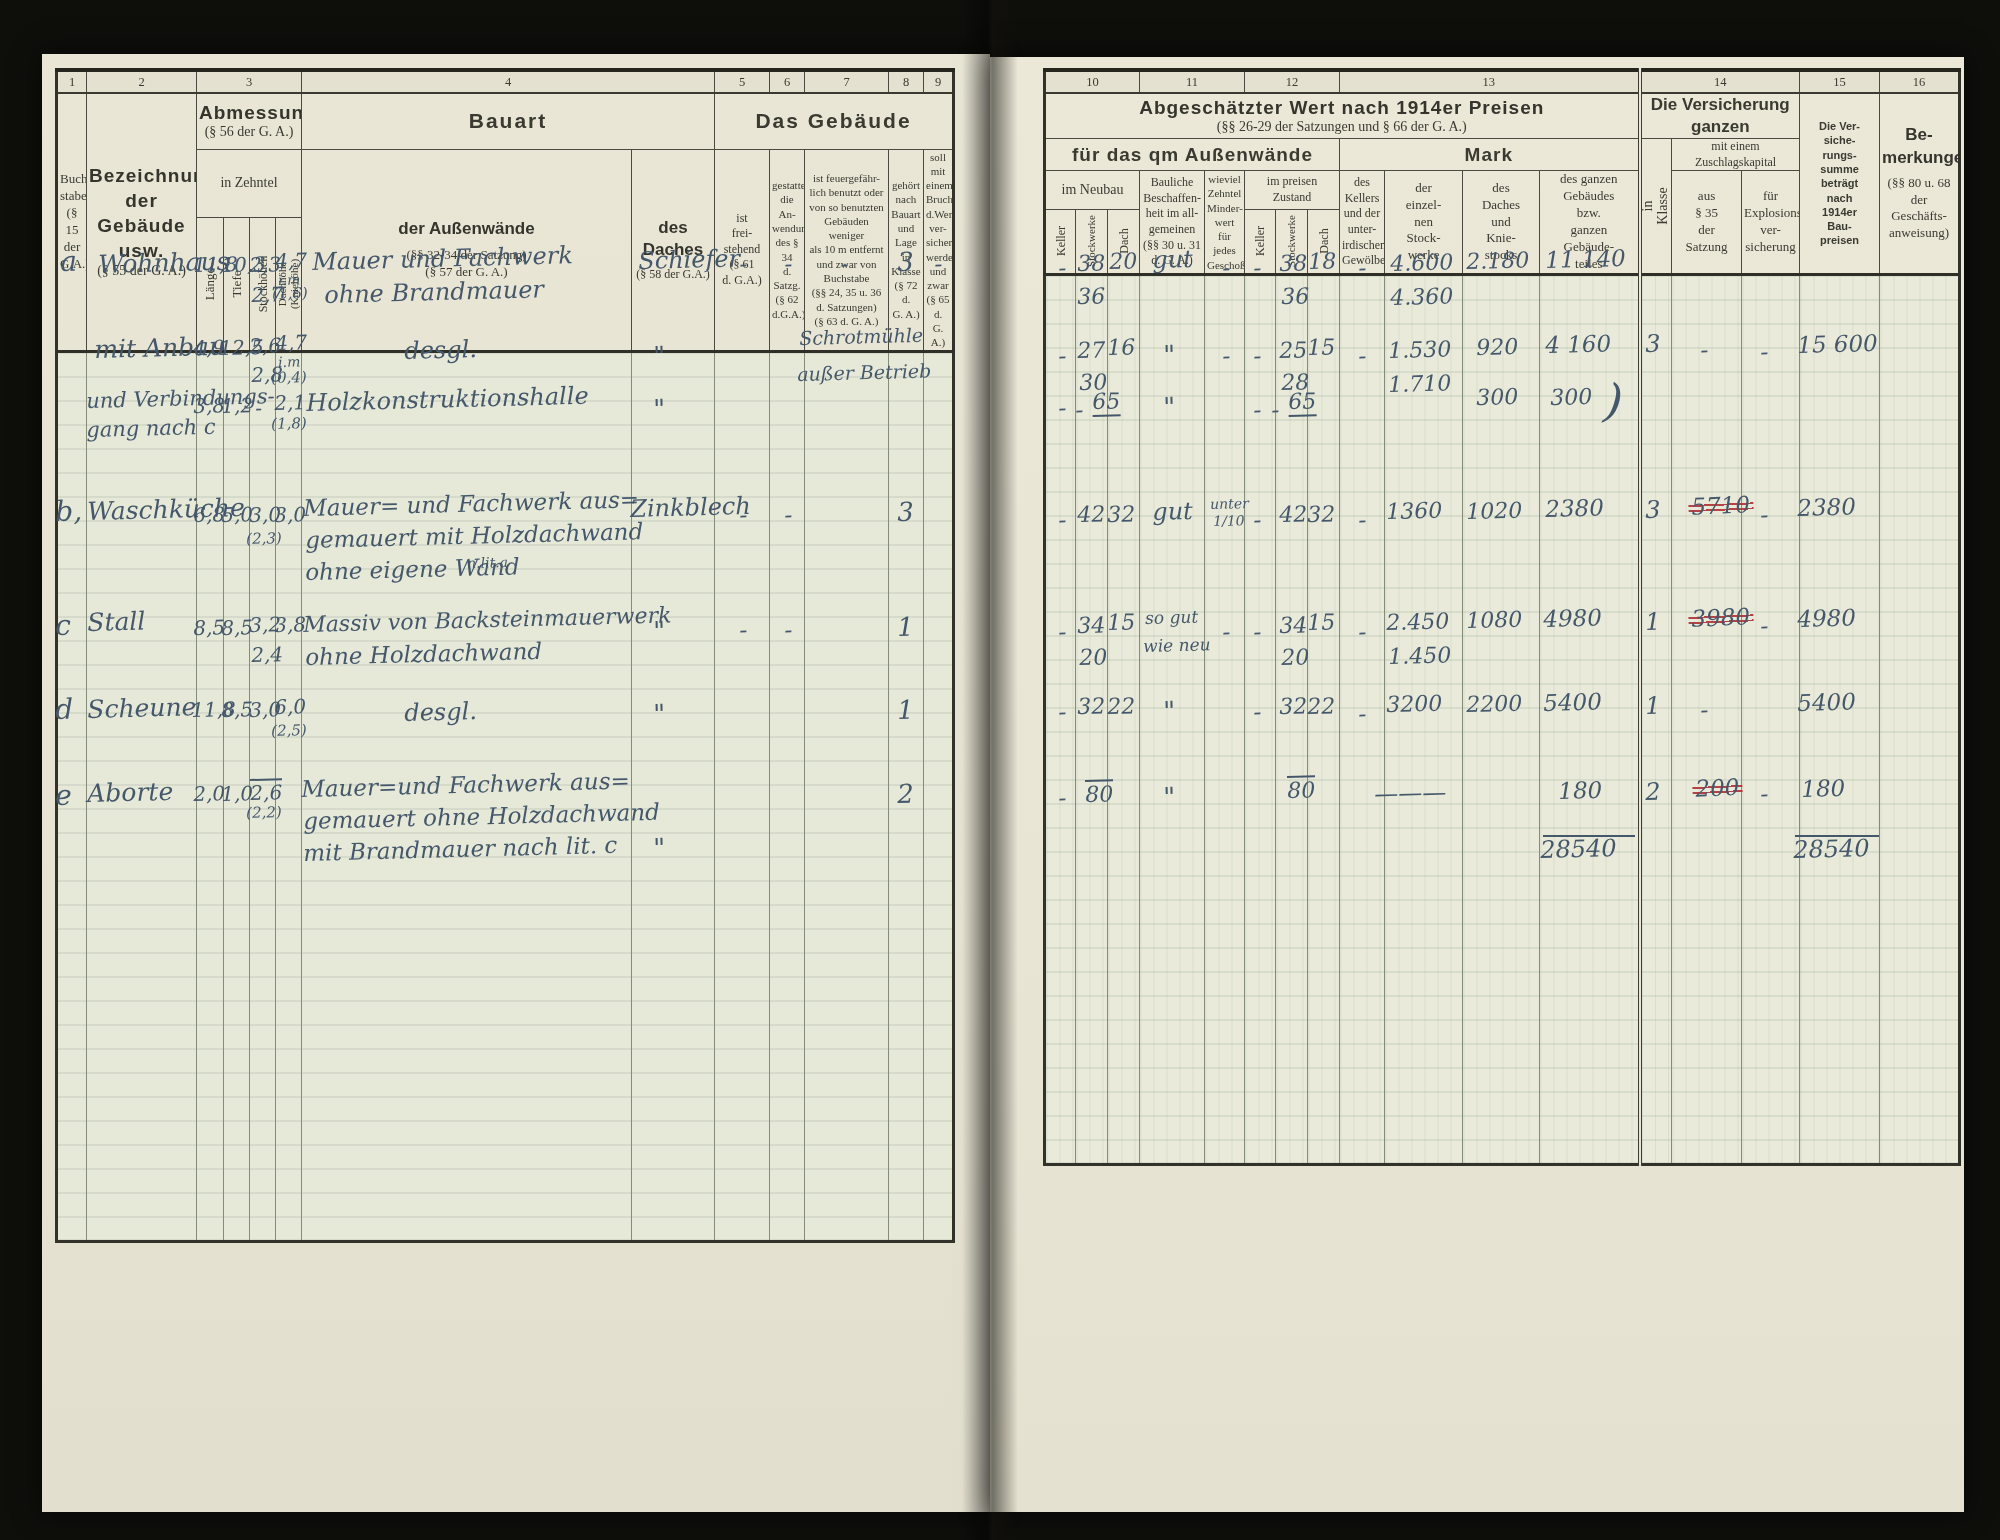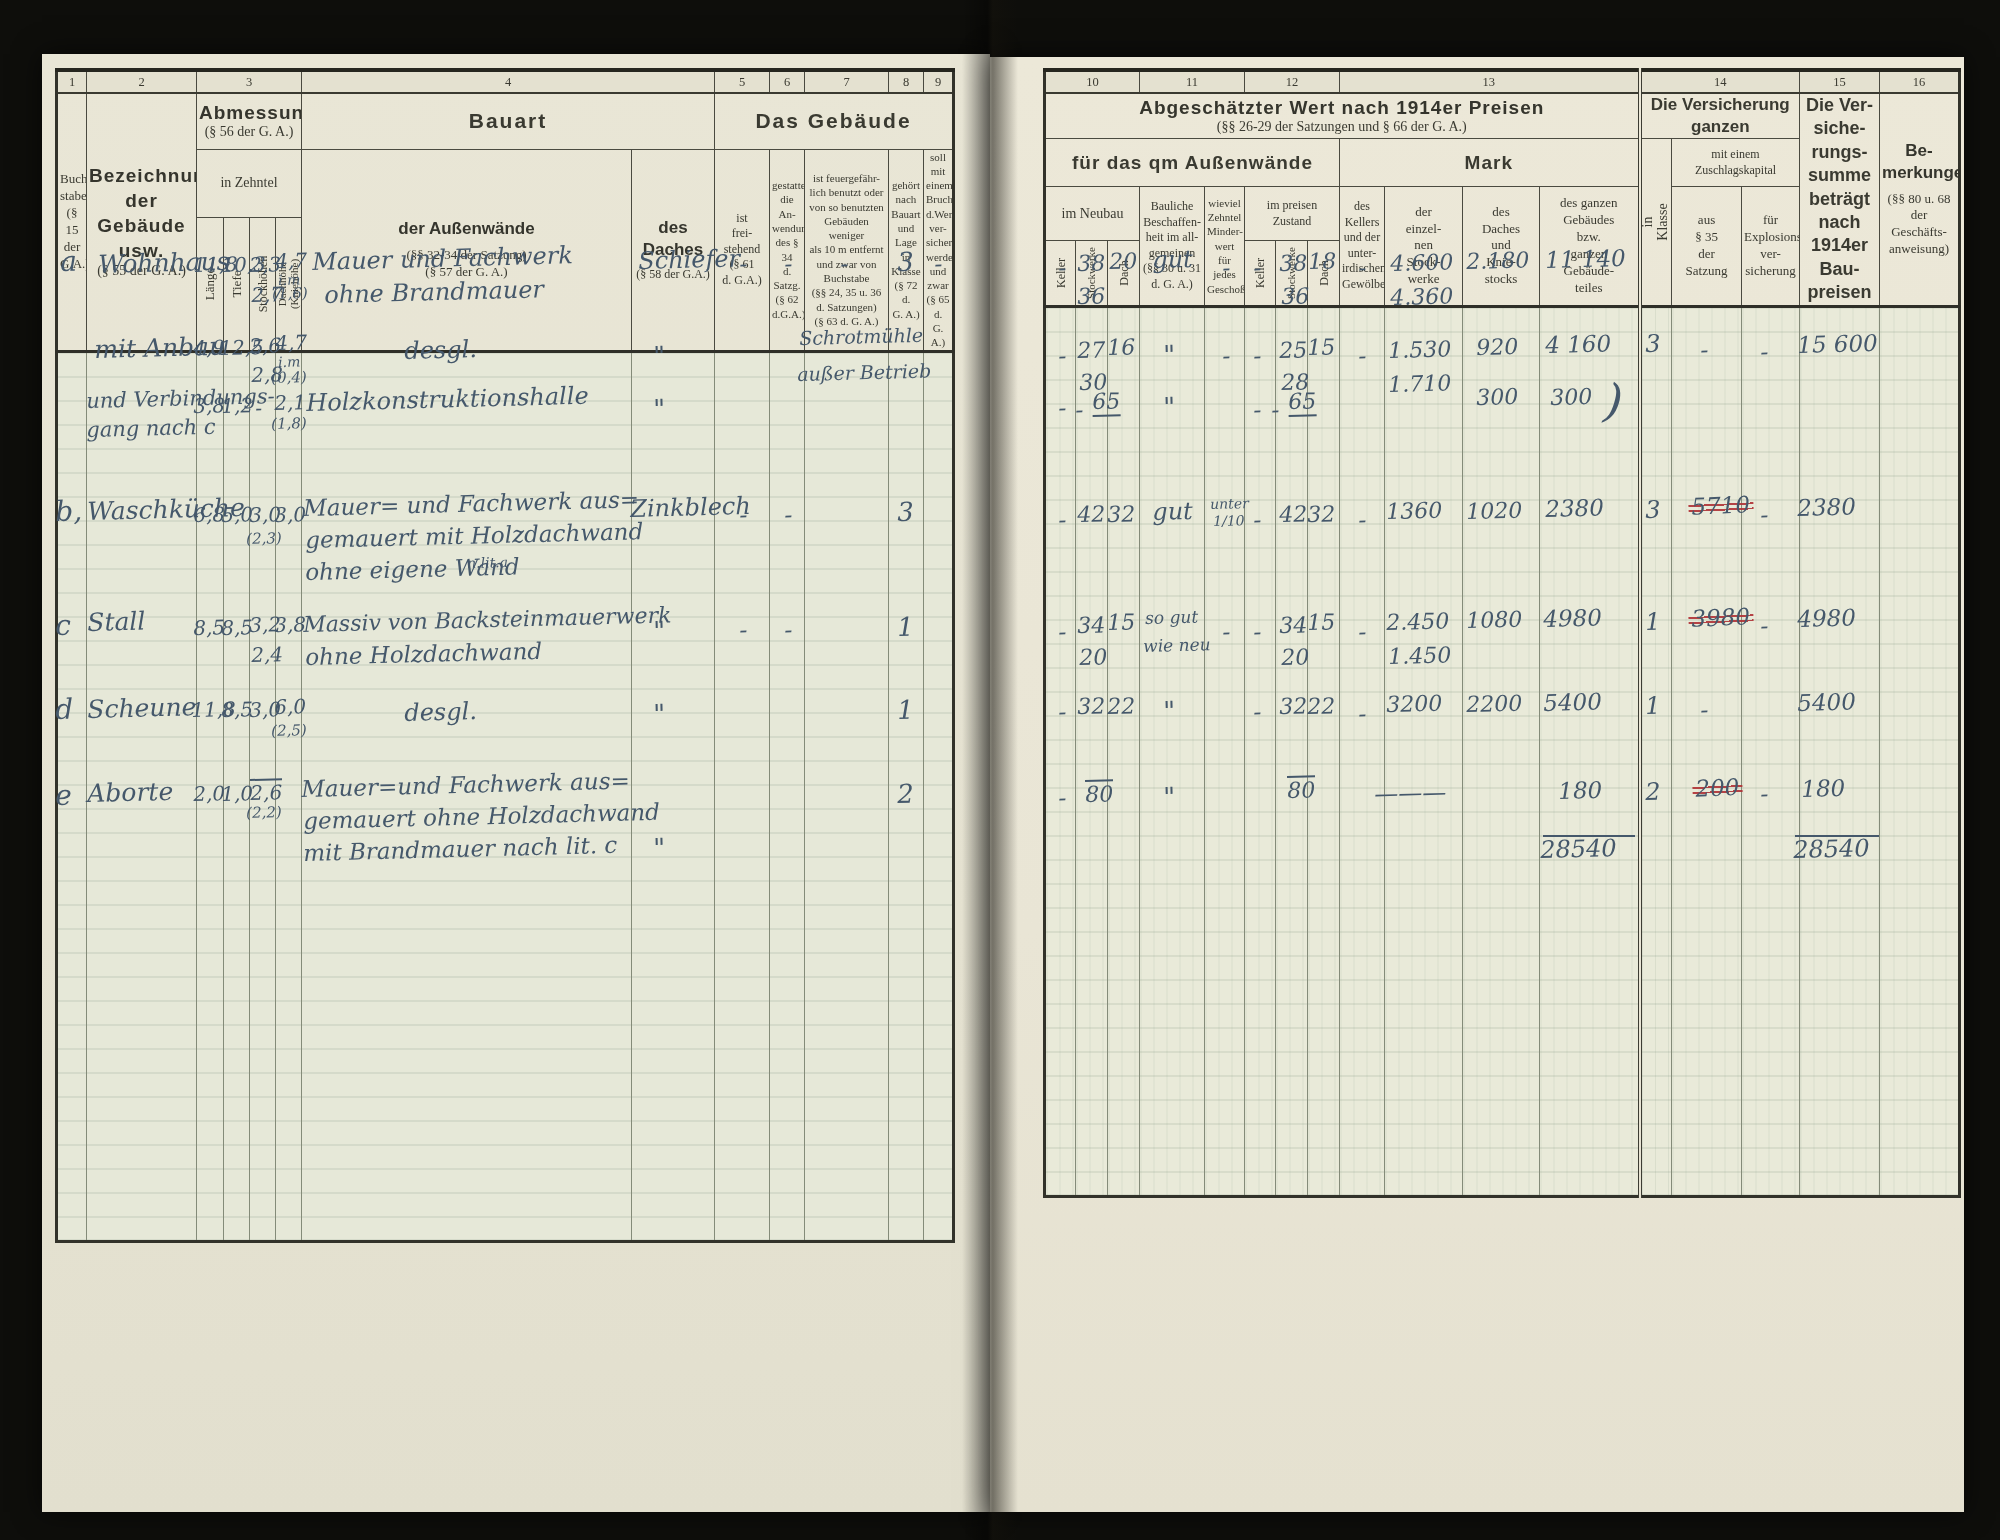--- a/index.html
+++ b/index.html
@@ -14,21 +14,21 @@
              background:transparent;border:3px solid #32322a;border-top:4px solid #26261f;}
   #lt{left:55px;top:68px;width:897px;}
   #rt{left:1043px;top:68px;width:915px;border-radius:6px;}
   .form td{border:1.5px solid #4a4a40;padding:0 2px;vertical-align:middle;text-align:center;
            color:#3a3a31;overflow:hidden;}
   .numrow td{height:20px;font-size:12.5px;background:#e4e1d0;border-bottom:2px solid #3a3a31;padding:0;}
   .hbold{font-family:"Liberation Sans",sans-serif;font-weight:700;color:#35352d;}
   .t21{font-size:21px;letter-spacing:2px;}
   .t19{font-size:19px;letter-spacing:1px;}
   .t17{font-size:17px;}
-  .t15{font-size:18px;}
+  .t15{font-size:11px;}
   .sserif{font-family:"Liberation Serif",serif;font-weight:400;}
   .s14{font-size:14px;}
   .s13{font-size:13px;}
   .s12{font-size:12px;}
   .s11{font-size:11px;line-height:1.25;}
   .pl{white-space:pre-line;line-height:1.3;}
   .rotcell{position:relative;}
   .rot{position:absolute;left:50%;top:50%;transform:translate(-50%,-50%) rotate(-90deg);
        white-space:pre-line;text-align:center;line-height:1.05;color:#3a3a31;}
   .vsep{border-left:4px double #3c3c33 !important;}

